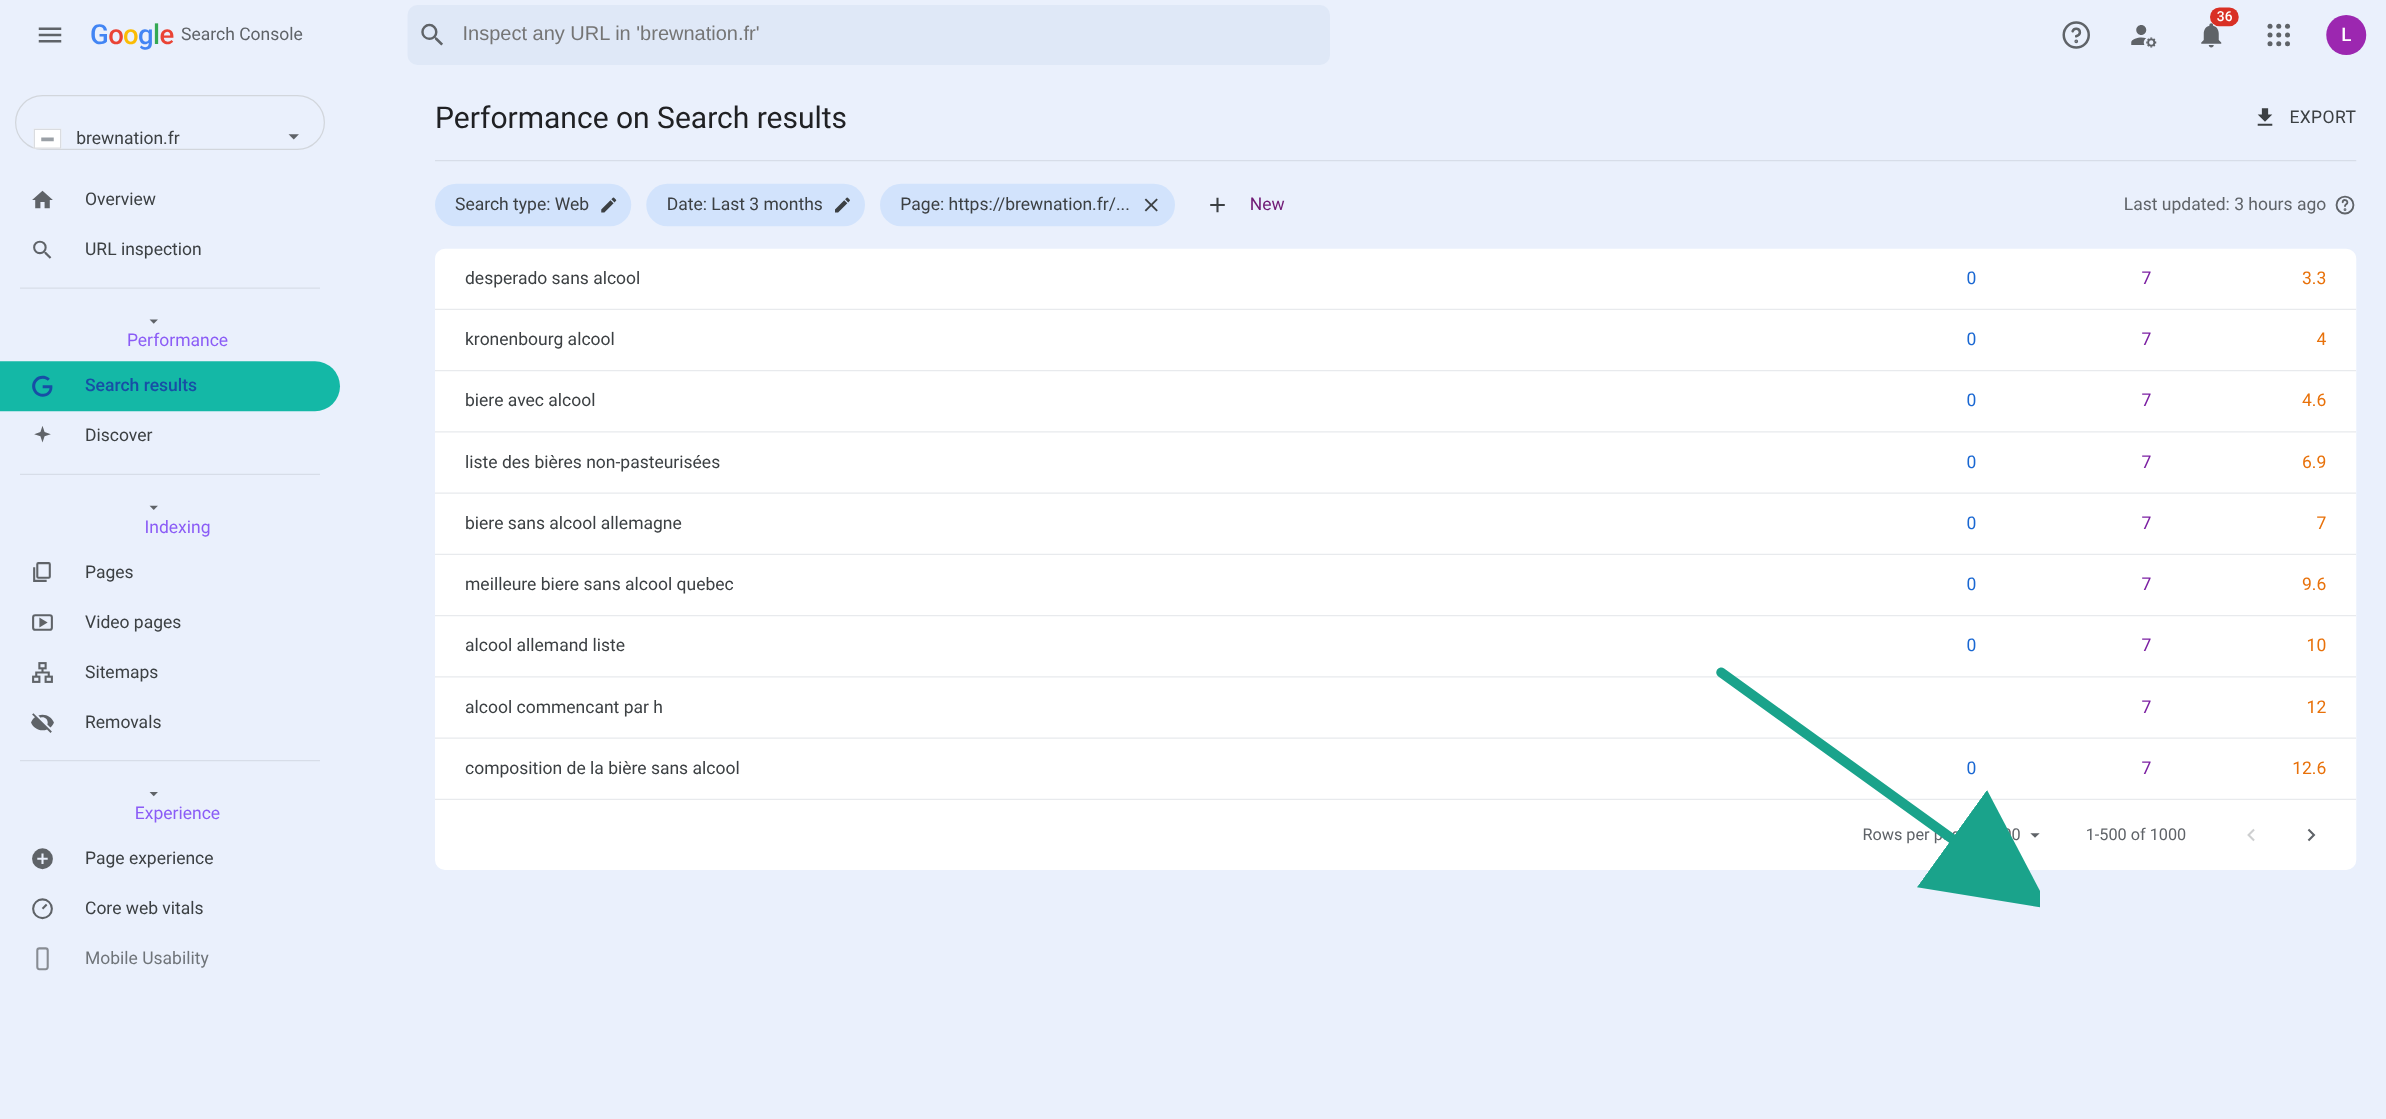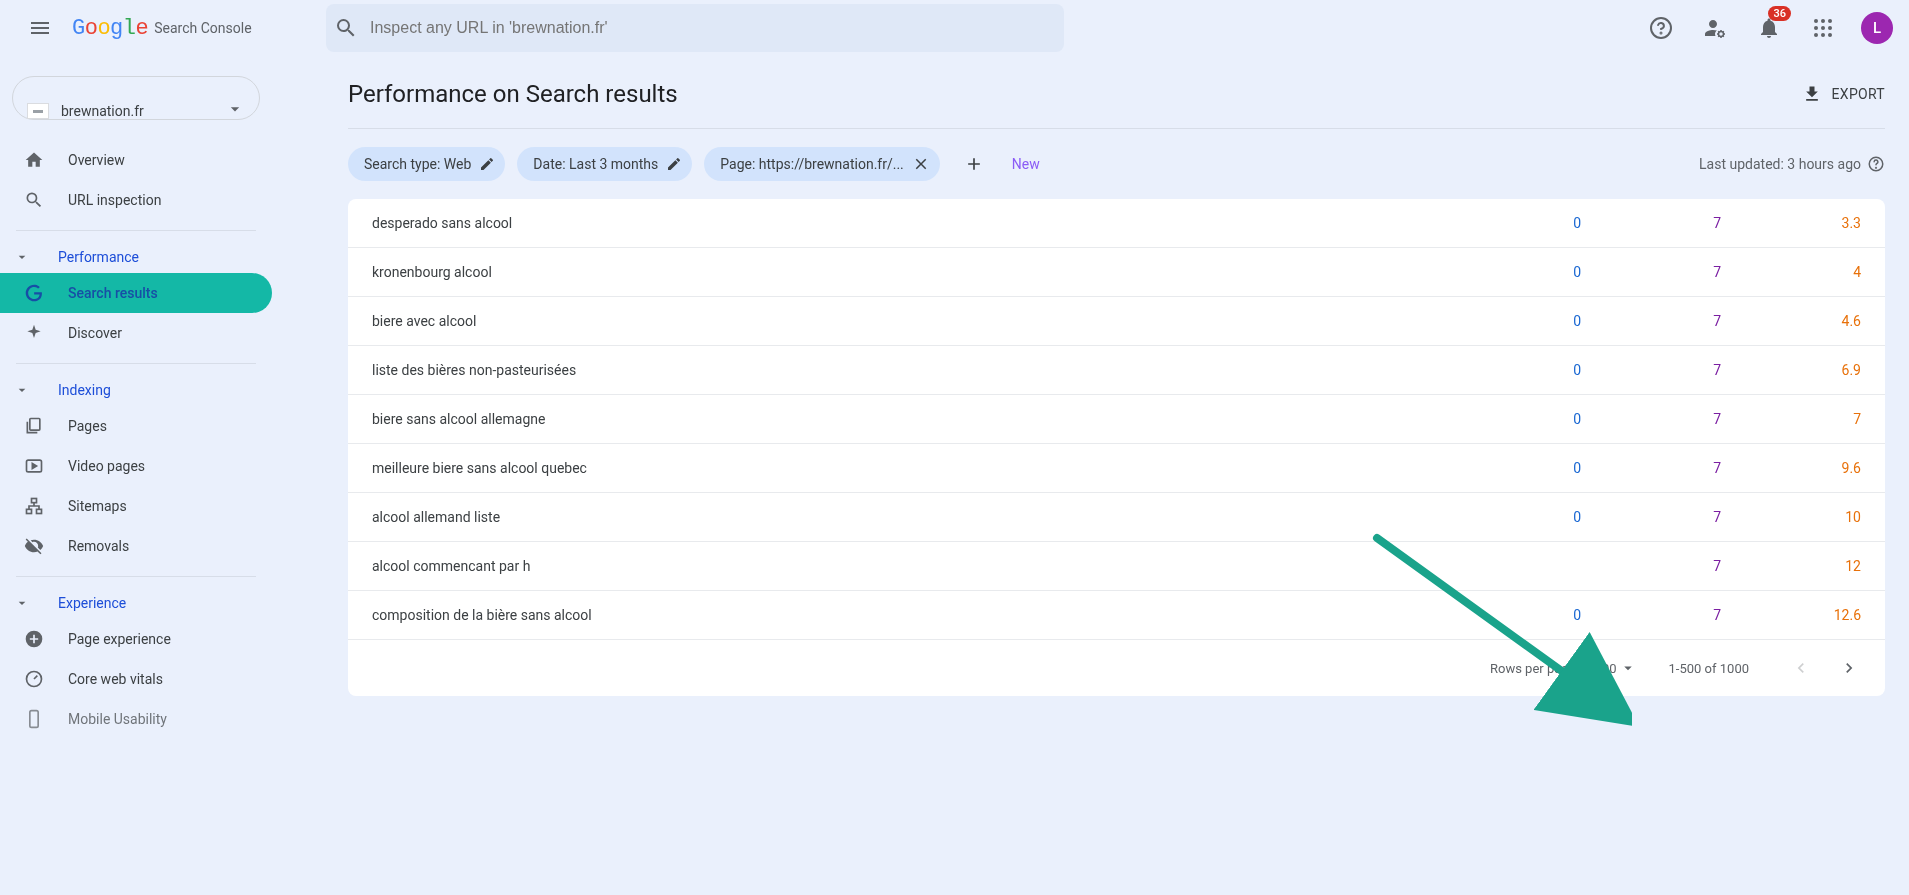--- a/index.html
+++ b/index.html
@@ -24,21 +24,20 @@
     }
     .logo-wrap {
       display: flex;
       align-items: center;
       margin-left: 8px;
     }
     .google-logo {
       font-size: 22px;
       font-weight: 500;
       letter-spacing: -0.5px;
-      font-family: Liberation Mono, monospace;
     }
     .g1{color:#4285f4}.g2{color:#ea4335}.g3{color:#fbbc04}.g4{color:#4285f4}.g5{color:#34a853}.g6{color:#ea4335}
     .product-name {
       font-size: 14px;
       color: #5f6368;
       margin-left: 6px;
       font-weight: 400;
     }
     .search-bar {
       position: absolute;
@@ -155,24 +154,25 @@
       width: 24px;
       margin-right: 20px;
       color: #5f6368;
       display:flex;
       align-items:center;
     }
     .nav-item.active .nav-icon { color: #174ea6; }
     .nav-section {
       padding: 8px 12px 8px 24px;
       font-size: 14px;
-      color: #1d4ed8;
-      display: flex;
-      align-items: center;
-      cursor: pointer;
+      color: #8b5cf6;
+      display: flex;
+      align-items: center;
+      cursor: pointer;
+      flex-direction: column;
     }
     .nav-section .nav-icon {
       width: 24px;
       margin-right: 20px;
       display:flex;
       margin-left: -10px;
     }
     .nav-divider {
       height: 1px;
       background: #d7dde8;
@@ -224,23 +224,23 @@
       cursor: pointer;
       gap: 8px;
     }
     .chip-icon {
       display: flex;
       align-items: center;
     }
     .new-btn {
       display: flex;
       align-items: center;
-      gap: 28px;
-      font-size: 14px;
-      color: #8b5cf6;
+      gap: 16px;
+      font-size: 14px;
+      color: #701a75;
       cursor: pointer;
       padding: 0 12px;
     }
     .last-updated {
       margin-left: auto;
       font-size: 14px;
       color: #5f6368;
       display: flex;
       align-items: center;
       gap: 6px;

